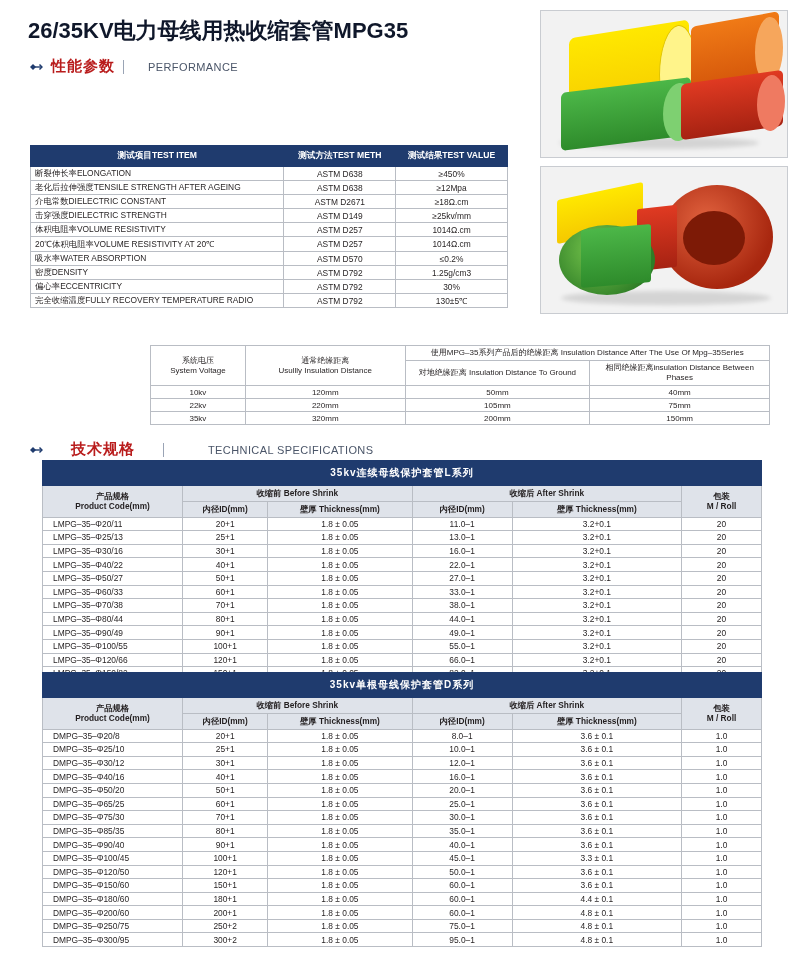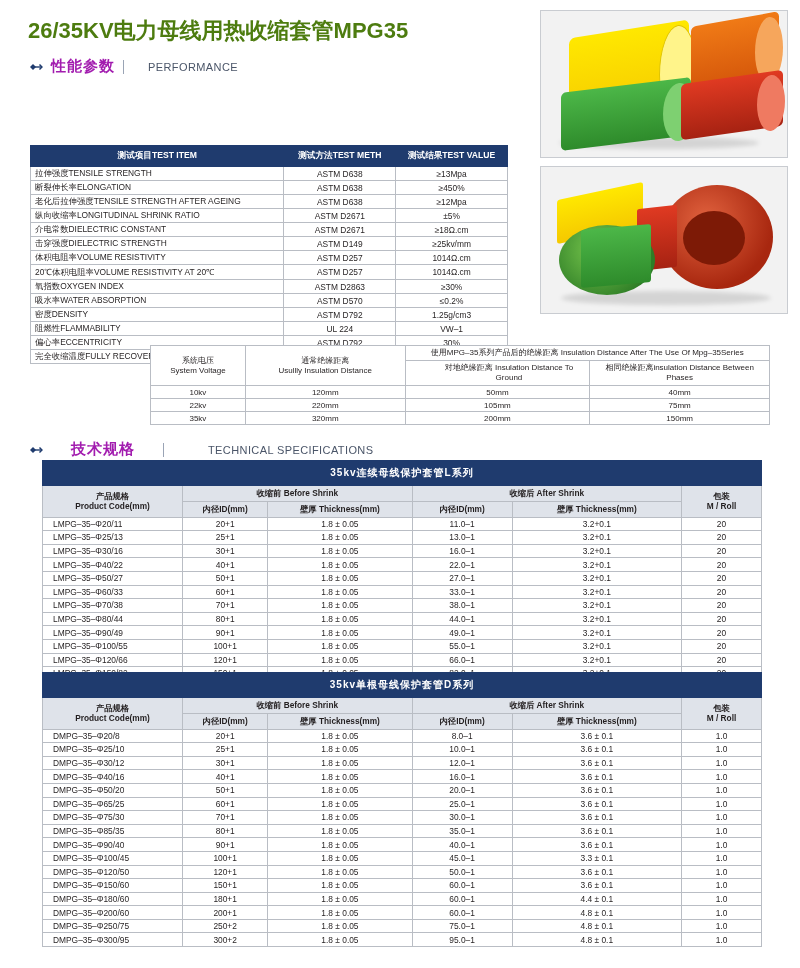--- a/index.html
+++ b/index.html
@@ -8,33 +8,33 @@
     width: 800px; height: 968px;
     background: #ffffff;
     font-family: "Liberation Sans", sans-serif;
     color: #231f20;
   }
   .page { position: relative; width: 800px; height: 968px; overflow: hidden; }
 
   
   .header { padding: 18px 0 0 28px; width: 520px; }
   .title-cn {
-    font-size: 22px; font-weight: bold; color: #4d7c0f; letter-spacing: 0px;
+    font-size: 22px; font-weight: bold; color: #0f172a; letter-spacing: 0px;
     line-height: 1.15;
   }
   .title-en {
     margin-top: 9px;
     font-size: 13.5px; color: #6d6e71; line-height: 1.35; letter-spacing: .3px;
   }
 
   
   .sec-head { display: flex; align-items: center; margin: 14px 0 7px 28px; }
   .sec-mark { width: 16px; height: 16px; margin-right: 7px; position: relative; flex: none; }
   .sec-mark svg { display: block; }
-  .sec-cn { font-size: 15px; font-weight: bold; color: #a21caf; letter-spacing: 1px; }
+  .sec-cn { font-size: 15px; font-weight: bold; color: #b91c1c; letter-spacing: 1px; }
   .sec-bar { width: 1px; height: 14px; background: #9aa4b5; margin: 0 8px; }
   .sec-en { font-size: 11px; color: #4a5568; letter-spacing: .4px; margin-left: 16px; }
 
   
   table { border-collapse: collapse; }
   .tbl { font-size: 8.4px; color: #231f20; }
   .tbl td, .tbl th { border: 1px solid #b9bdc4; padding: 1px 4px; }
   .dark-row td {
     background: #1f3b6e; color: #ffffff; font-weight: bold; text-align: center;
     padding: 4px 3px; font-size: 8.6px; border-color: #1f3b6e;
@@ -112,78 +112,58 @@
   <table class="tbl perf">
     <thead>
       <tr class="dark-row">
         <td class="c0">测试项目TEST ITEM</td>
         <td class="c1">测试方法TEST METH</td>
         <td class="c2">测试结果TEST VALUE</td>
       </tr>
     </thead>
     <tbody id="perf-body">
         <tr>
-          <td class="c0">拉伸强度TENSILE STRENGTH</td>
-          <td class="c1">ASTM D638</td>
-          <td class="c2">≥13Mpa</td>
-        </tr>
-        <tr>
           <td class="c0">断裂伸长率ELONGATION</td>
           <td class="c1">ASTM D638</td>
           <td class="c2">≥450%</td>
         </tr>
         <tr>
           <td class="c0">老化后拉伸强度TENSILE STRENGTH AFTER AGEING</td>
           <td class="c1">ASTM D638</td>
           <td class="c2">≥12Mpa</td>
         </tr>
         <tr>
-          <td class="c0">纵向收缩率LONGITUDINAL SHRINK RATIO</td>
-          <td class="c1">ASTM D2671</td>
-          <td class="c2">±5%</td>
-        </tr>
-        <tr>
           <td class="c0">介电常数DIELECTRIC CONSTANT</td>
           <td class="c1">ASTM D2671</td>
           <td class="c2">≥18Ω.cm</td>
         </tr>
         <tr>
           <td class="c0">击穿强度DIELECTRIC STRENGTH</td>
           <td class="c1">ASTM D149</td>
           <td class="c2">≥25kv/mm</td>
         </tr>
         <tr>
           <td class="c0">体积电阻率VOLUME RESISTIVITY</td>
           <td class="c1">ASTM D257</td>
           <td class="c2">1014Ω.cm</td>
         </tr>
         <tr>
           <td class="c0">20℃体积电阻率VOLUME RESISTIVITY AT 20℃</td>
           <td class="c1">ASTM D257</td>
           <td class="c2">1014Ω.cm</td>
         </tr>
         <tr>
-          <td class="c0">氧指数OXYGEN INDEX</td>
-          <td class="c1">ASTM D2863</td>
-          <td class="c2">≥30%</td>
-        </tr>
-        <tr>
           <td class="c0">吸水率WATER ABSORPTION</td>
           <td class="c1">ASTM D570</td>
           <td class="c2">≤0.2%</td>
         </tr>
         <tr>
           <td class="c0">密度DENSITY</td>
           <td class="c1">ASTM D792</td>
           <td class="c2">1.25g/cm3</td>
-        </tr>
-        <tr>
-          <td class="c0">阻燃性FLAMMABILITY</td>
-          <td class="c1">UL 224</td>
-          <td class="c2">VW–1</td>
         </tr>
         <tr>
           <td class="c0">偏心率ECCENTRICITY</td>
           <td class="c1">ASTM D792</td>
           <td class="c2">30%</td>
         </tr>
         <tr>
           <td class="c0">完全收缩温度FULLY RECOVERY TEMPERATURE RADIO</td>
           <td class="c1">ASTM D792</td>
           <td class="c2">130±5℃</td>
@@ -194,21 +174,21 @@
   <table class="tbl insu">
     <thead>
       <tr class="hdr">
         <td rowspan="2" style="width:95px;white-space:pre-line;text-align:center;">系统电压
 System Voltage</td>
         <td rowspan="2" style="width:160px;white-space:pre-line;">通常绝缘距离
 Usullly Insulation Distance</td>
         <td colspan="2">使用MPG–35系列产品后的绝缘距离 Insulation Distance After The Use Of Mpg–35Series</td>
       </tr>
       <tr class="hdr">
-        <td style="width:185px;padding-left:26px;">对地绝缘距离 Insulation Distance To Ground</td>
+        <td style="width:185px;">对地绝缘距离 Insulation Distance To Ground</td>
         <td style="width:180px;">相同绝缘距离insulation Distance Between Phases</td>
       </tr>
     </thead>
     <tbody id="insu-body">
         <tr>
           <td class="ctr">10kv</td>
           <td class="ctr">120mm</td>
           <td class="ctr">50mm</td>
           <td class="ctr">40mm</td>
         </tr>

